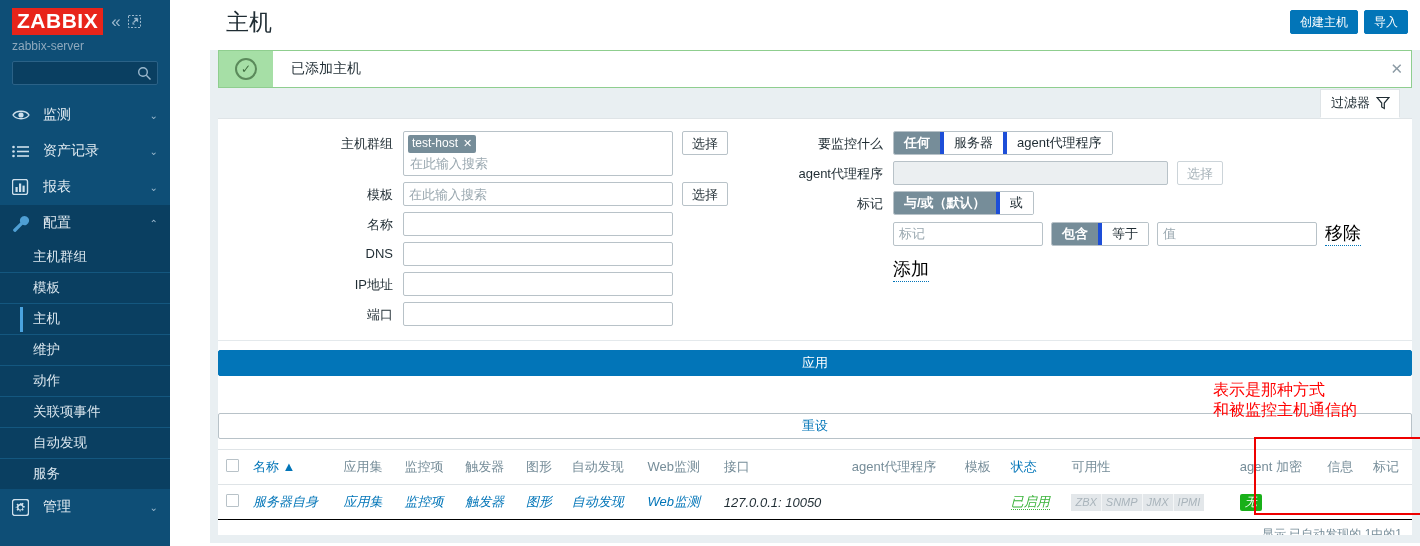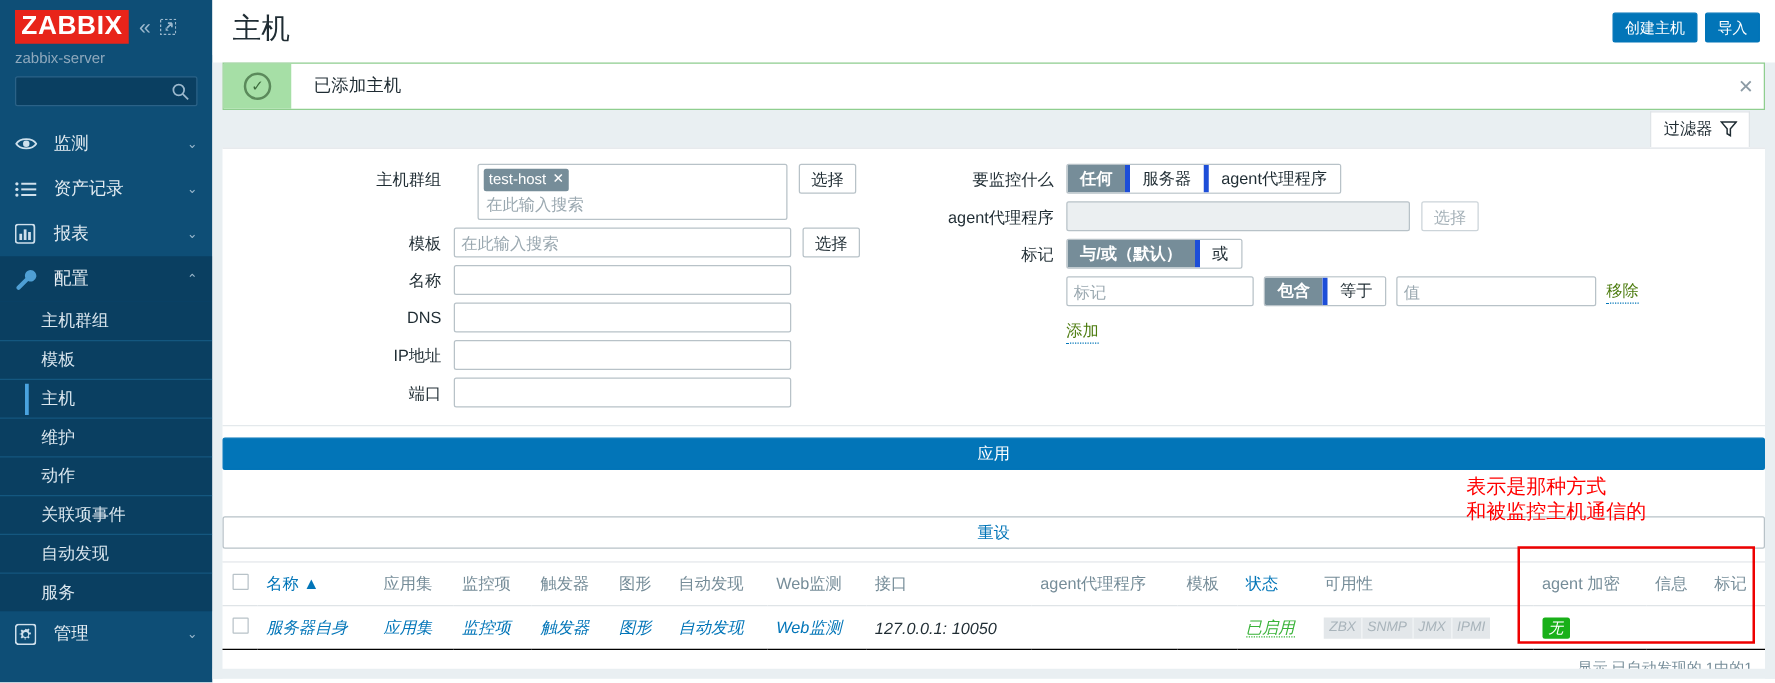--- a/index.html
+++ b/index.html
@@ -4,21 +4,21 @@
 <style>
   * { box-sizing: border-box; }
   html, body {
     margin: 0; padding: 0;
     width: 1420px; height: 546px;
     overflow: hidden;
     font-family: "Liberation Sans", "DejaVu Sans", sans-serif;
     font-size: 12px;
     background: #fff;
   }
-  #app { position: relative; width: 1420px; height: 546px; display: flex; }
+  #app { position: relative; width: 1420px; height: 546px; display: flex; gap: 40px; }
 
   
   .sidebar {
     width: 170px; height: 546px;
     background: #0e4e76;
     position: relative;
     flex: 0 0 170px;
     overflow: hidden;
   }
   .logo-row { display: flex; align-items: center; padding: 8px 10px 0 12px; height: 34px; }
@@ -173,23 +173,23 @@
     font-family: "Liberation Sans", sans-serif;
   }
   .finput::placeholder { color: #9aa8b0; }
   .finput:disabled { background: #ebeff1; }
   .w270 { width: 270px; }
   .w150 { width: 150px; }
   .w160 { width: 160px; }
   .w275 { width: 275px; }
 
   .multiselect {
-    width: 248px; min-height: 44px;
+    width: 270px; min-height: 44px;
     border: 1px solid #b8c2c8; border-radius: 2px;
-    background: #fff; padding: 3px 4px 2px 4px; margin-left: 19px;
+    background: #fff; padding: 3px 4px 2px 4px;
   }
   .ms-chip {
     display: inline-flex; align-items: center;
     background: #768d99; color: #fff;
     font-size: 12px; padding: 1px 4px 2px 4px;
     border-radius: 2px; line-height: 15px;
   }
   .ms-chip .chip-x { margin-left: 5px; font-size: 11px; cursor: pointer; font-weight: bold; }
   .ms-ph { color: #9aa8b0; font-size: 13px; padding: 2px 2px 0 2px; }
 
@@ -204,21 +204,21 @@
 
   .seg { display: inline-flex; border: 1px solid #b8c2c8; border-radius: 2px; overflow: hidden; height: 24px; }
   .seg > span {
     padding: 0 10px; font-size: 13px; color: #1f2c33;
     display: flex; align-items: center; cursor: pointer;
     background: #fff; border-left: 4px solid #1d4ed8;
   }
   .seg > span:first-child { border-left: 0; }
   .seg > span.on { background: #768d99; color: #fff; font-weight: bold; }
 
-  .lnk { color: #4d7c0f; font-size: 13px; cursor: pointer; border-bottom: 1px dotted #0275b8; text-decoration: none; }
+  .lnk { color: #000000; font-size: 18px; cursor: pointer; border-bottom: 1px dotted #0275b8; text-decoration: none; }
   .tagrow { display: flex; align-items: center; gap: 8px; margin-bottom: 5px; }
 
   .filter-actions {
     border-top: 1px solid #e4e9ec;
     margin-top: 8px;
     padding: 9px 0 10px 0;
     display: flex; justify-content: center; gap: 9px;
     position: relative;
     flex-direction: column;
   }

